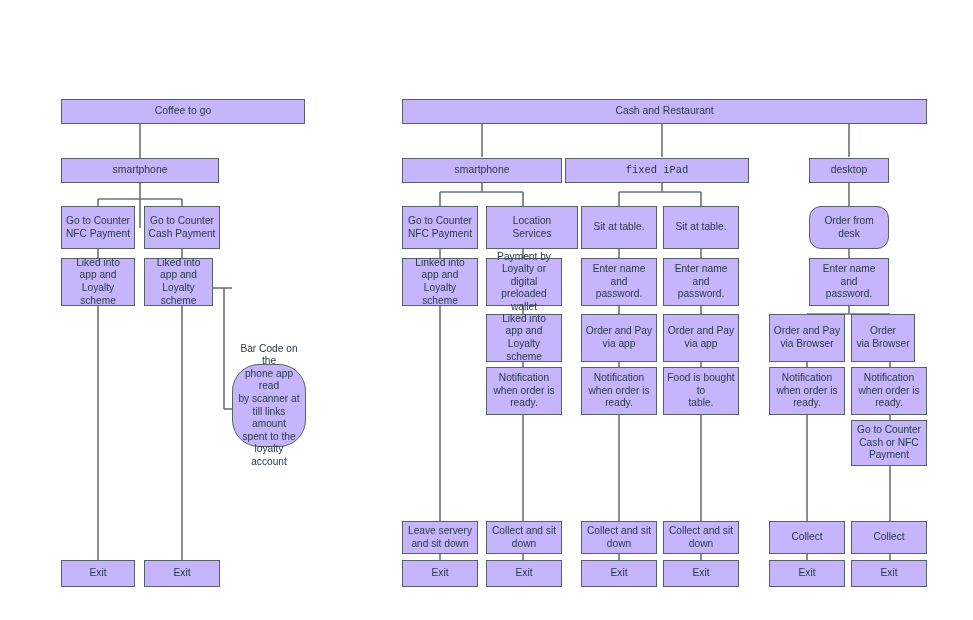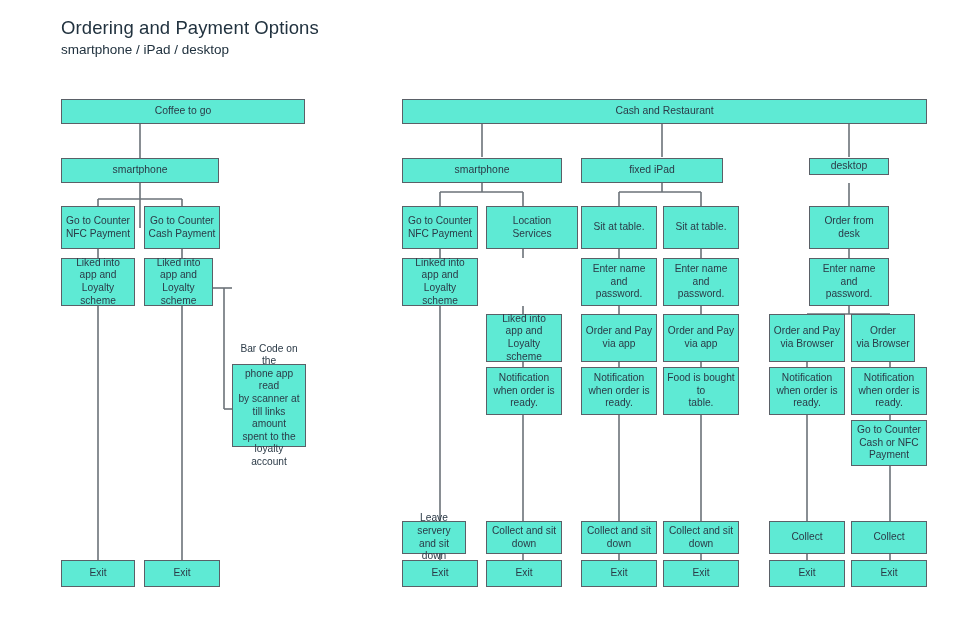--- a/index.html
+++ b/index.html
@@ -27,41 +27,37 @@
   
   #wires{position:absolute;left:0;top:0;width:973px;height:620px;
          pointer-events:none;}
   #wires line, #wires path{stroke:#6b7278;stroke-width:1.6;fill:none;}
 
   
   .node{
     position:absolute;
     box-sizing:border-box;
     border:1.3px solid #5a6067;
-    background:#5eead4;
+    background:#c4b5fd;
     display:flex;align-items:center;justify-content:center;
     text-align:center;
     font-size:10.2px;
     line-height:12.6px;
     color:#2b3a47;
     padding:2px 3px;
     z-index:2;
   }
   .node.wide{font-size:10.4px;}
   .node span{display:block;}
 </style>
 </head>
 <body>
 
 <div id="stage">
 
-  <div class="title-block">
-    <div class="title-main">Ordering and Payment Options</div>
-    <div class="title-sub">smartphone / iPad / desktop</div>
-  </div>
 
   <svg id="wires" viewBox="0 0 973 620" width="973" height="620">
 
     <line x1="140" y1="124" x2="140" y2="158"></line>
     <line x1="140" y1="183" x2="140" y2="228"></line>
     <line x1="98" y1="199" x2="182" y2="199"></line>
     <line x1="98" y1="199" x2="98" y2="206"></line>
     <line x1="182" y1="199" x2="182" y2="206"></line>
     <line x1="98" y1="249" x2="98" y2="258"></line>
     <line x1="182" y1="249" x2="182" y2="258"></line>
@@ -136,61 +132,64 @@
     <span>Go to Counter<br>Cash Payment</span>
   </div>
 
   <div class="node" style="left:61px;top:258px;width:74px;height:48px;">
     <span>Liked into<br>app and Loyalty<br>scheme</span>
   </div>
   <div class="node" style="left:144px;top:258px;width:69px;height:48px;">
     <span>Liked into<br>app and Loyalty<br>scheme</span>
   </div>
 
-  <div class="node" style="left:232px;top:364px;width:74px;height:83px;">
+  <div class="node" style="left:232px;top:364px;width:74px;height:83px;border-radius:27px;">
     <span>Bar Code on the<br>phone app read<br>by scanner at<br>till links amount<br>spent to the<br>loyalty account</span>
   </div>
 
   <div class="node" style="left:61px;top:560px;width:74px;height:27px;">
     <span>Exit</span>
   </div>
   <div class="node" style="left:144px;top:560px;width:76px;height:27px;">
     <span>Exit</span>
   </div>
 
   <div class="node wide" style="left:402px;top:99px;width:525px;height:25px;">
     <span>Cash and Restaurant</span>
   </div>
 
   <div class="node wide" style="left:402px;top:158px;width:160px;height:25px;">
     <span>smartphone</span>
   </div>
-  <div class="node wide" style="left:581px;top:158px;width:142px;height:25px;">
+  <div class="node wide" style="left:565px;top:158px;width:184px;height:25px;font-family:Liberation Mono, monospace;">
     <span>fixed iPad</span>
   </div>
-  <div class="node wide" style="left:809px;top:158px;width:80px;height:17px;">
+  <div class="node wide" style="left:809px;top:158px;width:80px;height:25px;">
     <span>desktop</span>
   </div>
 
   <div class="node" style="left:402px;top:206px;width:76px;height:43px;">
     <span>Go to Counter<br>NFC Payment</span>
   </div>
   <div class="node" style="left:402px;top:258px;width:76px;height:48px;">
     <span>Linked into<br>app and Loyalty<br>scheme</span>
   </div>
-  <div class="node" style="left:402px;top:521px;width:64px;height:33px;">
+  <div class="node" style="left:402px;top:521px;width:76px;height:33px;">
     <span>Leave servery<br>and sit down</span>
   </div>
   <div class="node" style="left:402px;top:560px;width:76px;height:27px;">
     <span>Exit</span>
   </div>
 
   <div class="node" style="left:486px;top:206px;width:92px;height:43px;">
     <span>Location<br>Services</span>
   </div>
+  <div class="node" style="left:486px;top:258px;width:76px;height:48px;">
+    <span>Payment by<br>Loyalty or digital<br>preloaded wallet</span>
+  </div>
   <div class="node" style="left:486px;top:314px;width:76px;height:48px;">
     <span>Liked into<br>app and Loyalty<br>scheme</span>
   </div>
   <div class="node" style="left:486px;top:367px;width:76px;height:48px;">
     <span>Notification<br>when order is<br>ready.</span>
   </div>
   <div class="node" style="left:486px;top:521px;width:76px;height:33px;">
     <span>Collect and sit<br>down</span>
   </div>
   <div class="node" style="left:486px;top:560px;width:76px;height:27px;">
@@ -228,21 +227,21 @@
   <div class="node" style="left:663px;top:367px;width:76px;height:48px;">
     <span>Food is bought to<br>table.</span>
   </div>
   <div class="node" style="left:663px;top:521px;width:76px;height:33px;">
     <span>Collect and sit<br>down</span>
   </div>
   <div class="node" style="left:663px;top:560px;width:76px;height:27px;">
     <span>Exit</span>
   </div>
 
-  <div class="node" style="left:809px;top:206px;width:80px;height:43px;">
+  <div class="node" style="left:809px;top:206px;width:80px;height:43px;border-radius:12px;">
     <span>Order from desk</span>
   </div>
   <div class="node" style="left:809px;top:258px;width:80px;height:48px;">
     <span>Enter name and<br>password.</span>
   </div>
   <div class="node" style="left:769px;top:314px;width:76px;height:48px;">
     <span>Order and Pay<br>via Browser</span>
   </div>
   <div class="node" style="left:769px;top:367px;width:76px;height:48px;">
     <span>Notification<br>when order is<br>ready.</span>

